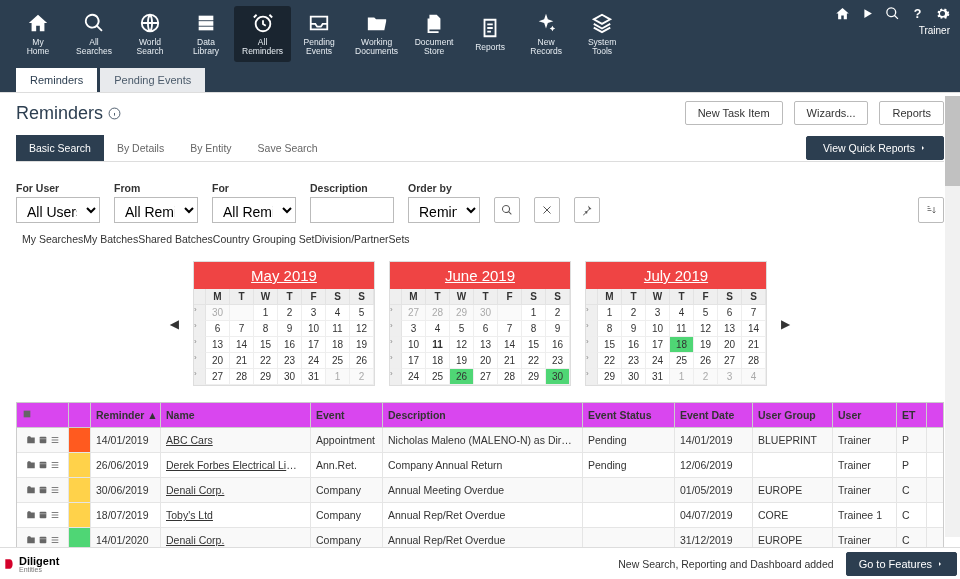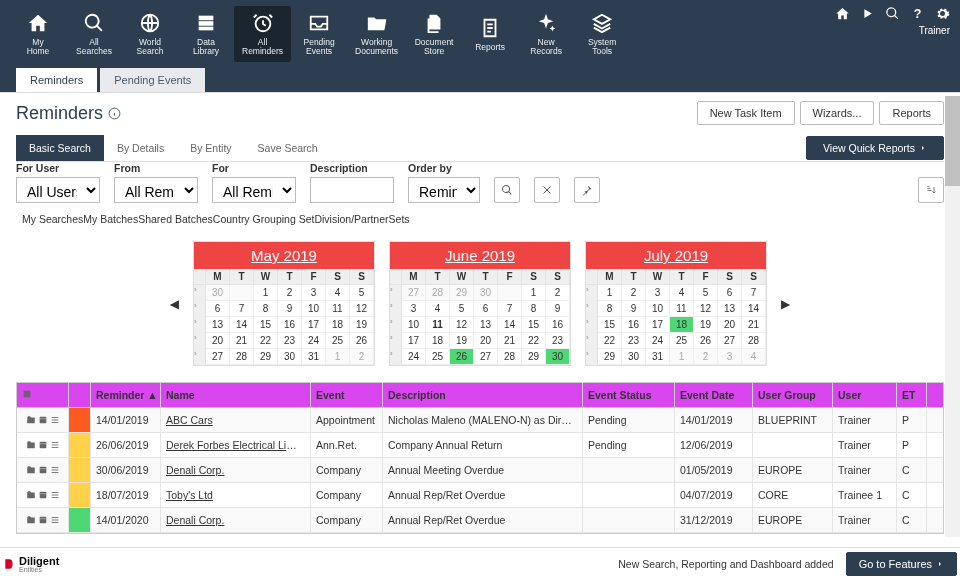--- a/index.html
+++ b/index.html
@@ -16,25 +16,25 @@
 .tr-user{font-size:10px;margin-top:4px;text-align:right;width:100%}
 .tabs{background:#2c3e50;padding:0 16px;display:flex;gap:3px}
 .tab{background:#fff;padding:6px 14px;font-size:11px;color:#2c3e50;cursor:pointer;border-radius:0}
 .tab.inactive{background:#e8eaed;color:#4a5a6a}
 .content{padding:8px 16px;position:relative;height:461px;overflow-y:auto;border-top:1px solid #ddd}
 .scrollbar-right{position:absolute;right:0;top:96px;width:15px;height:441px;background:#f1f1f1}
 .scrollbar-thumb{background:#c1c1c1;width:100%;height:90px;border-radius:0}
 .page-header{display:flex;justify-content:space-between;align-items:center;margin-bottom:10px}
 .page-title{font-size:18px;font-weight:400;color:#2c3e50;display:flex;align-items:center;gap:5px}
 .page-title svg{width:13px;height:13px;stroke:#2c3e50;fill:none;stroke-width:1.5}
-.page-actions{display:flex;gap:5px}
+.page-actions{display:flex;gap:11px}
 .btn{padding:5px 12px;border:1px solid #bbb;background:#fff;font-size:11px;cursor:pointer;border-radius:2px;color:#333}
 .btn-dark{background:#2c3e50;color:#fff;border-color:#2c3e50;display:flex;align-items:center;gap:4px}
 .btn-dark svg{width:8px;height:8px;fill:#fff}
-.search-tabs{display:flex;border-bottom:1px solid #ddd;margin-bottom:0;align-items:center}
+.search-tabs{display:flex;border-bottom:1px solid #ddd;margin-bottom:20px;align-items:center}
 .search-tab{padding:6px 12px;font-size:10.5px;color:#666;cursor:pointer;border:1px solid transparent}
 .search-tab.active{background:#2c3e50;color:#fff}
 .search-tabs .btn-dark{margin-left:auto;font-size:10.5px;padding:5px 16px}
 .filters{display:flex;gap:14px;align-items:flex-end;margin-bottom:10px}
 .filter{display:flex;flex-direction:column;gap:3px}
 .filter label{font-size:10.5px;color:#333;font-weight:700}
 .filter select,.filter input{border:1px solid #bbb;padding:5px 6px;font-size:14px;width:84px;height:26px;background:#fff}
 .filter select{width:84px}
 .icon-btn{width:26px;height:26px;border:1px solid #bbb;background:#fff;display:flex;align-items:center;justify-content:center;cursor:pointer;border-radius:2px}
 .icon-btn svg{width:12px;height:12px;fill:#555}

